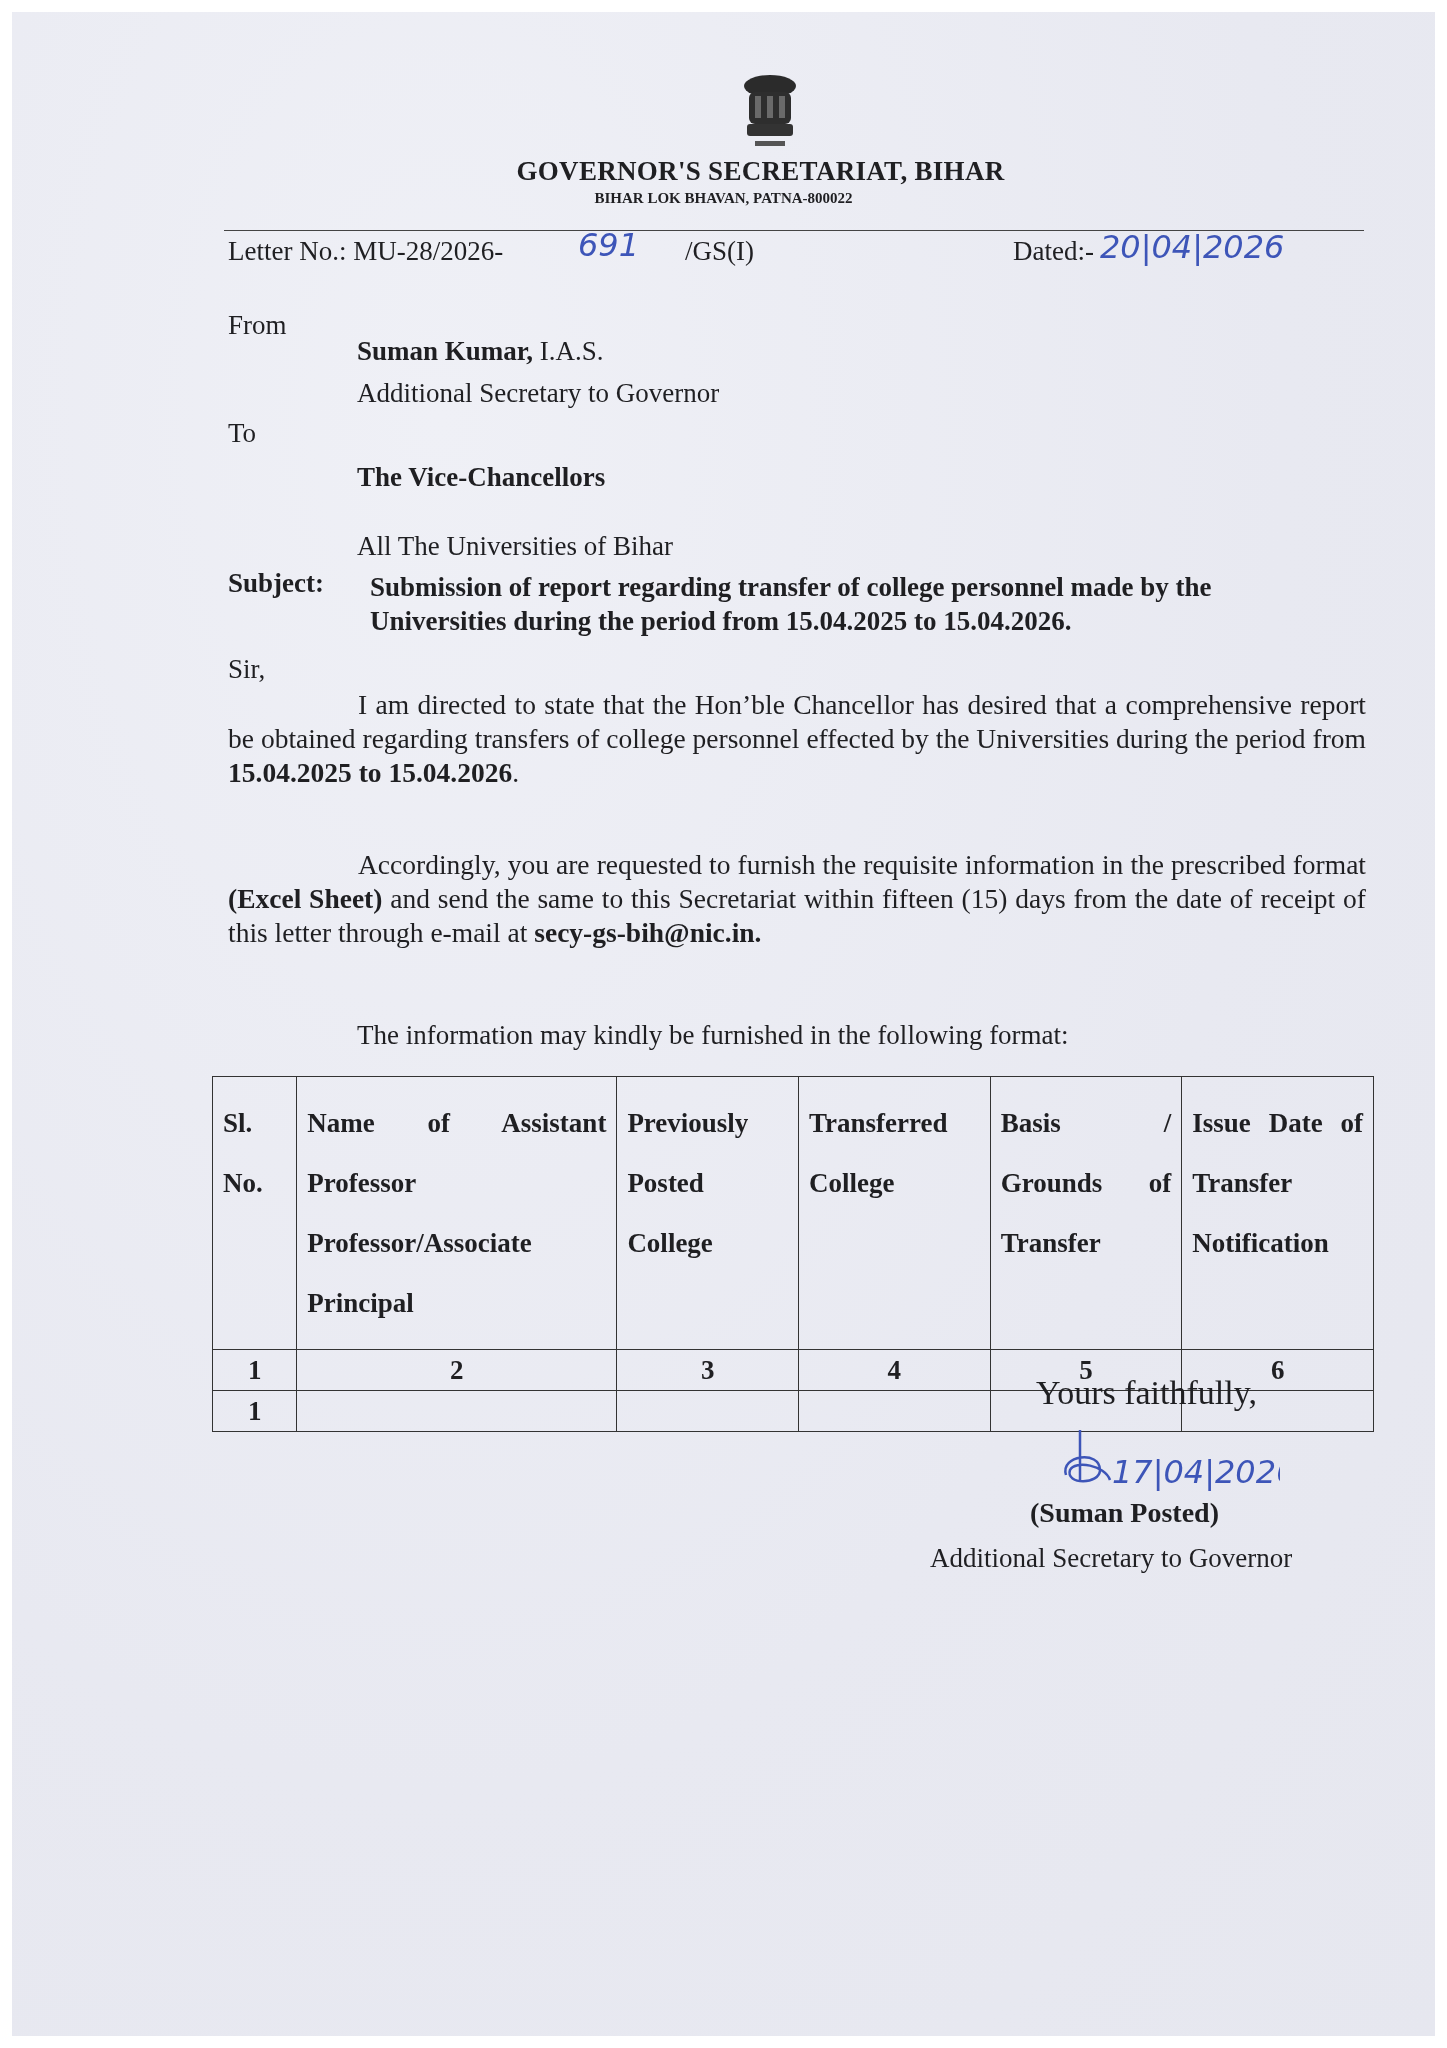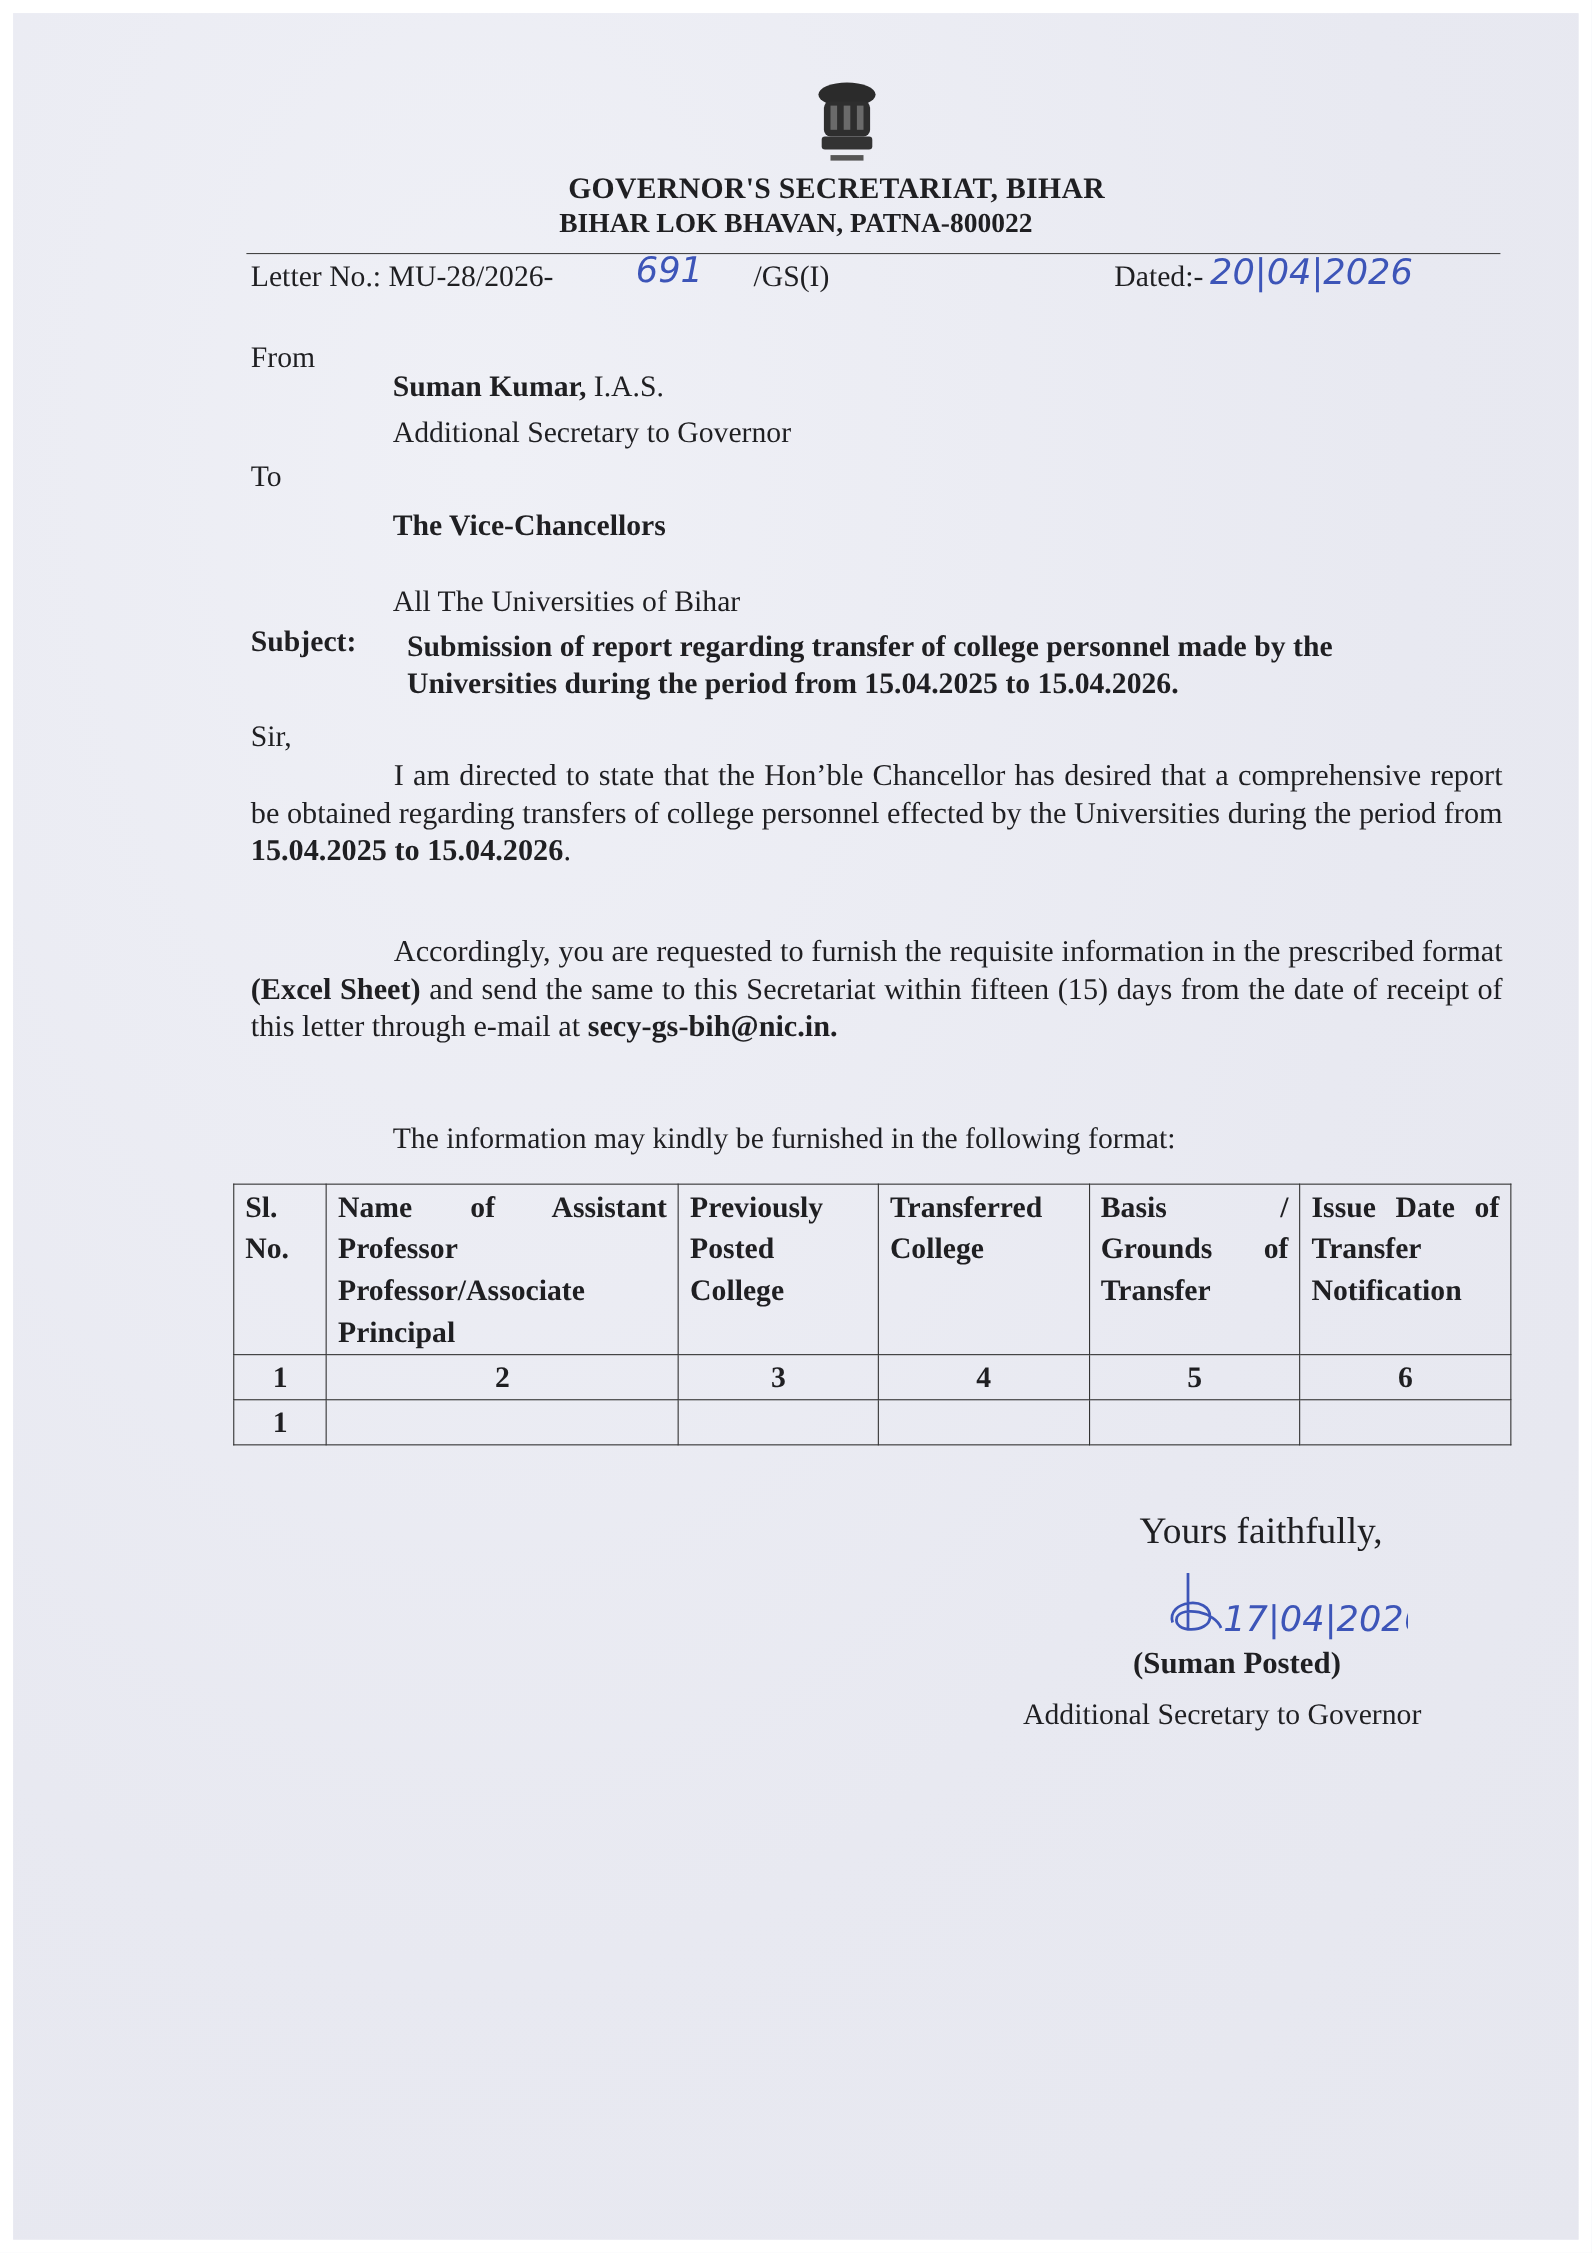--- a/index.html
+++ b/index.html
@@ -12,37 +12,37 @@
       overflow: hidden;
     }
     .sheet {
       position: absolute; left: 12px; top: 12px; width: 1423px; height: 2024px;
       background: #ecedf4;
       background-image: radial-gradient(ellipse at 30% 20%, #eff0f6 0%, #e8e9f1 60%, #e6e7ef 100%);
     }
     .abs { position: absolute; }
     .emblem { left: 735px; top: 72px; width: 70px; height: 80px; }
     .hdr1 { left: 0; width: 1447px; top: 156px; text-align: center; font-weight: bold; font-size: 27px; letter-spacing: 0.3px; padding-left: 37px; }
-    .hdr2 { left: 0; width: 1447px; top: 190px; text-align: center; font-weight: bold; font-size: 25px; }
+    .hdr2 { left: 0; width: 1447px; top: 190px; text-align: center; font-weight: bold; font-size: 15px; }
     .rule { left: 224px; top: 230px; width: 1140px; height: 0; border-top: 1.5px solid #444; }
     .ltr { left: 228px; top: 236px; font-size: 27px; }
     .hand { font-family: "DejaVu Sans", sans-serif; color: #3d55b8; font-style: italic; font-size: 32px; }
     .no-hand { left: 578px; top: 226px; }
     .gs { left: 685px; top: 236px; font-size: 27px; }
     .dated { left: 1013px; top: 236px; font-size: 27px; }
     .date-hand { left: 1100px; top: 228px; }
     .txt { font-size: 27px; }
     .b { font-weight: bold; }
     .para { left: 228px; width: 1138px; font-size: 27.5px; line-height: 34px; text-align: justify; }
     .indent { text-indent: 130px; }
     table.fmt {
       position: absolute; left: 212px; top: 1076px; width: 1162px;
       border-collapse: collapse; font-size: 27px; font-weight: bold;
     }
-    table.fmt td { border: 1.5px solid #333; vertical-align: top; padding: 1px 10px; line-height: 38px; }
+    table.fmt td { border: 1.5px solid #333; vertical-align: top; padding: 16px 10px; line-height: 60px; }
     table.fmt td.num { text-align: center; vertical-align: middle; padding: 0 10px; line-height: 40px; }
     .just { text-align: justify; text-align-last: left; }
     .sig-close { left: 1036px; top: 1374px; font-size: 34px; }
     .sig-svg { left: 1060px; top: 1425px; width: 220px; height: 75px; }
     .sig-name { left: 1030px; top: 1497px; font-size: 28px; font-weight: bold; }
     .sig-desig { left: 930px; top: 1543px; font-size: 27px; }
   </style>
 </head>
 <body>
 

